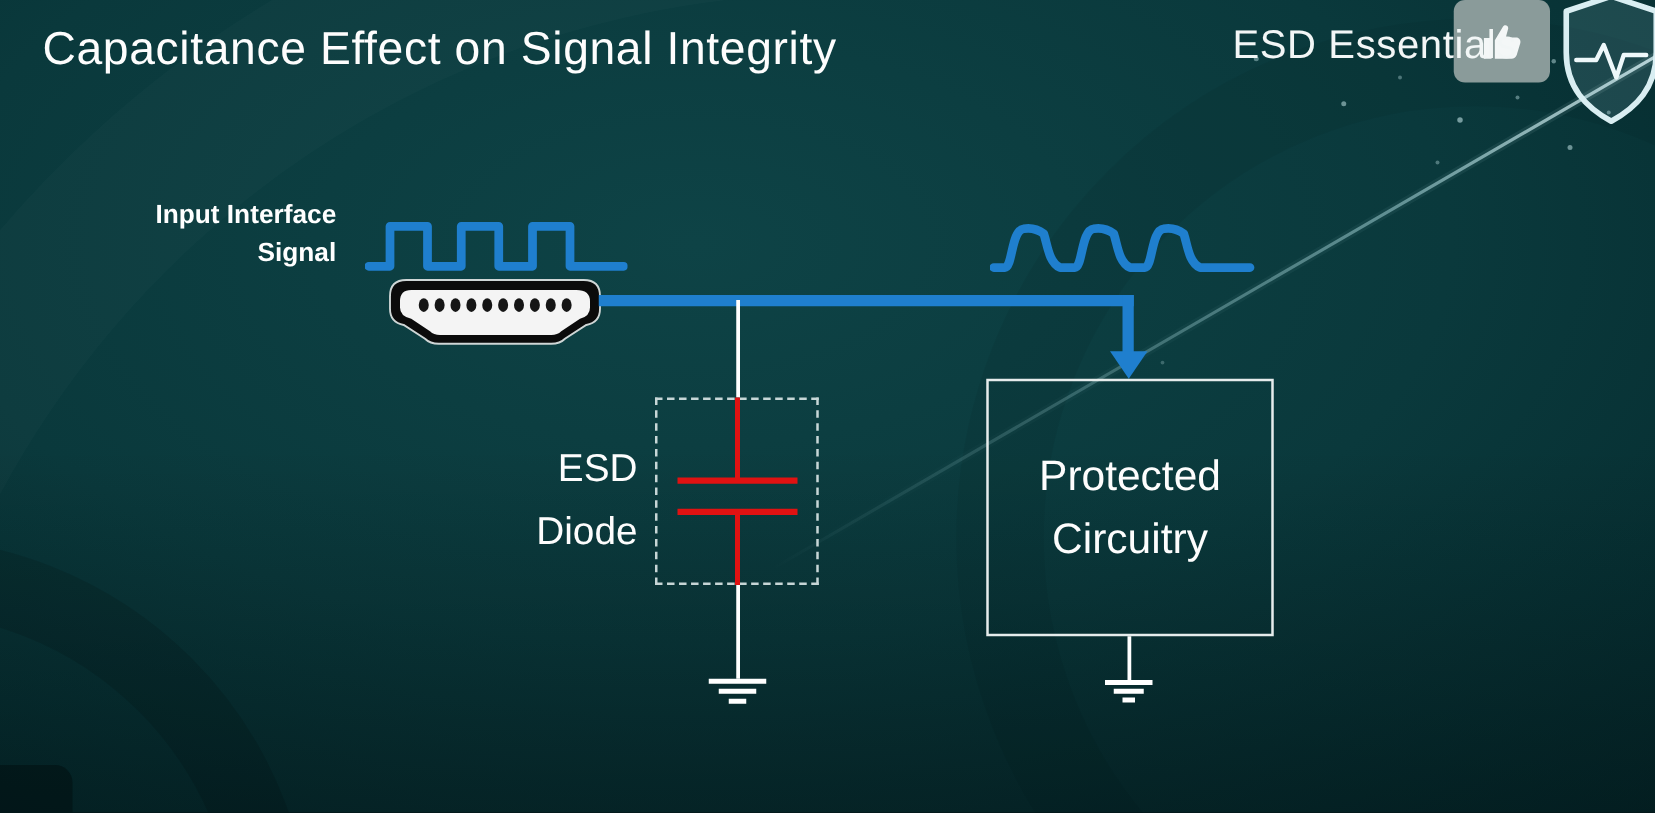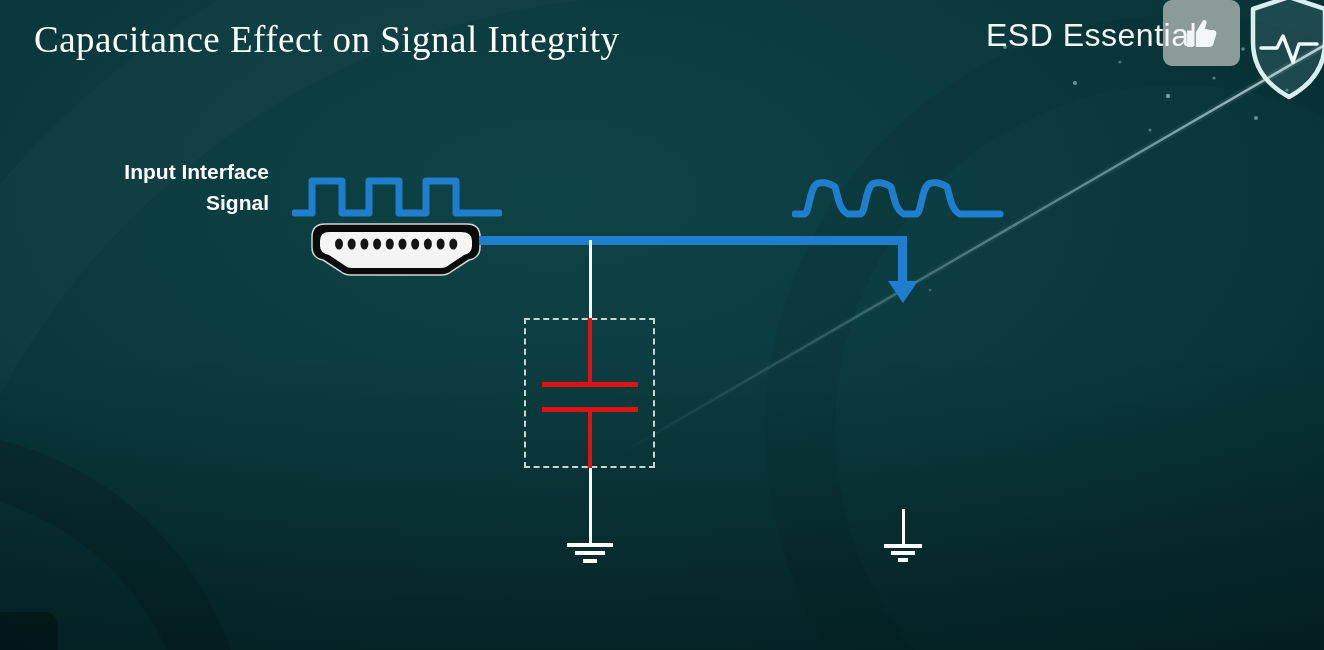--- a/index.html
+++ b/index.html
@@ -10,21 +10,21 @@
   }
   html,body{margin:0;padding:0;background:#021517;}
   .stage{
     position:relative;width:1324px;height:650px;overflow:hidden;
     font-family:"Liberation Sans",sans-serif;color:#fff;
     background:
       linear-gradient(to bottom, rgba(0,0,0,0) 55%, rgba(0,8,10,0.35) 100%),
       radial-gradient(120% 130% at 42% 30%, #0e4346 0%, #0a393c 38%, #062e31 62%, #032124 90%);
   }
   .bg-decor{position:absolute;left:0;top:0;width:1324px;height:650px;pointer-events:none;}
-  .title{position:absolute;left:34px;top:18px;font-size:37px;letter-spacing:.5px;color:#fdfdfd;white-space:nowrap;z-index:2;font-family:Liberation Serif, serif;}
+  .title{position:absolute;left:34px;top:18px;font-size:37px;letter-spacing:.5px;color:#fdfdfd;white-space:nowrap;z-index:2;}
   .brand{position:absolute;left:986px;top:17px;font-size:32px;letter-spacing:.5px;color:#f2f6f6;white-space:nowrap;z-index:3;text-align:center;}
   .thumb-box{position:absolute;left:1163px;top:0;width:77px;height:66px;border-radius:9px;background:rgba(150,164,163,0.92);z-index:2;display:flex;align-items:center;justify-content:center;}
   .shield{position:absolute;left:1247px;top:-6px;width:84px;height:110px;z-index:2;}
   .label{position:absolute;font-weight:bold;font-size:21px;line-height:31px;white-space:pre-line;}
   .input-label{left:55px;top:156px;width:214px;text-align:right;}
   .output-label{left:1023px;top:146px;width:210px;text-align:left;}
   .wave{position:absolute;}
   .clean-wave{left:292px;top:170px;}
   .distorted-wave{left:792px;top:170px;}
   .hdmi{position:absolute;left:309px;top:221px;}
@@ -141,21 +141,27 @@
   <div class="cap-plate plate-bottom"></div>
   <div class="cap-lead cap-lead-bottom"></div>
   <div class="wire wire-bottom"></div>
 
   <div class="ground ground-left">
     <div class="gnd-bar" style="width:46px"></div>
     <div class="gnd-bar" style="width:30px"></div>
     <div class="gnd-bar" style="width:14px"></div>
   </div>
 
+  <div class="esd-label">ESD
+Diode</div>
 
+  <div class="protected-box">
+    <div class="protected-text">Protected
+Circuitry</div>
+  </div>
 
   <div class="wire wire-box-gnd"></div>
   <div class="ground ground-right">
     <div class="gnd-bar" style="width:38px"></div>
     <div class="gnd-bar" style="width:24px"></div>
     <div class="gnd-bar" style="width:10px"></div>
   </div>
 
   <div class="corner-overlay"></div>
 

